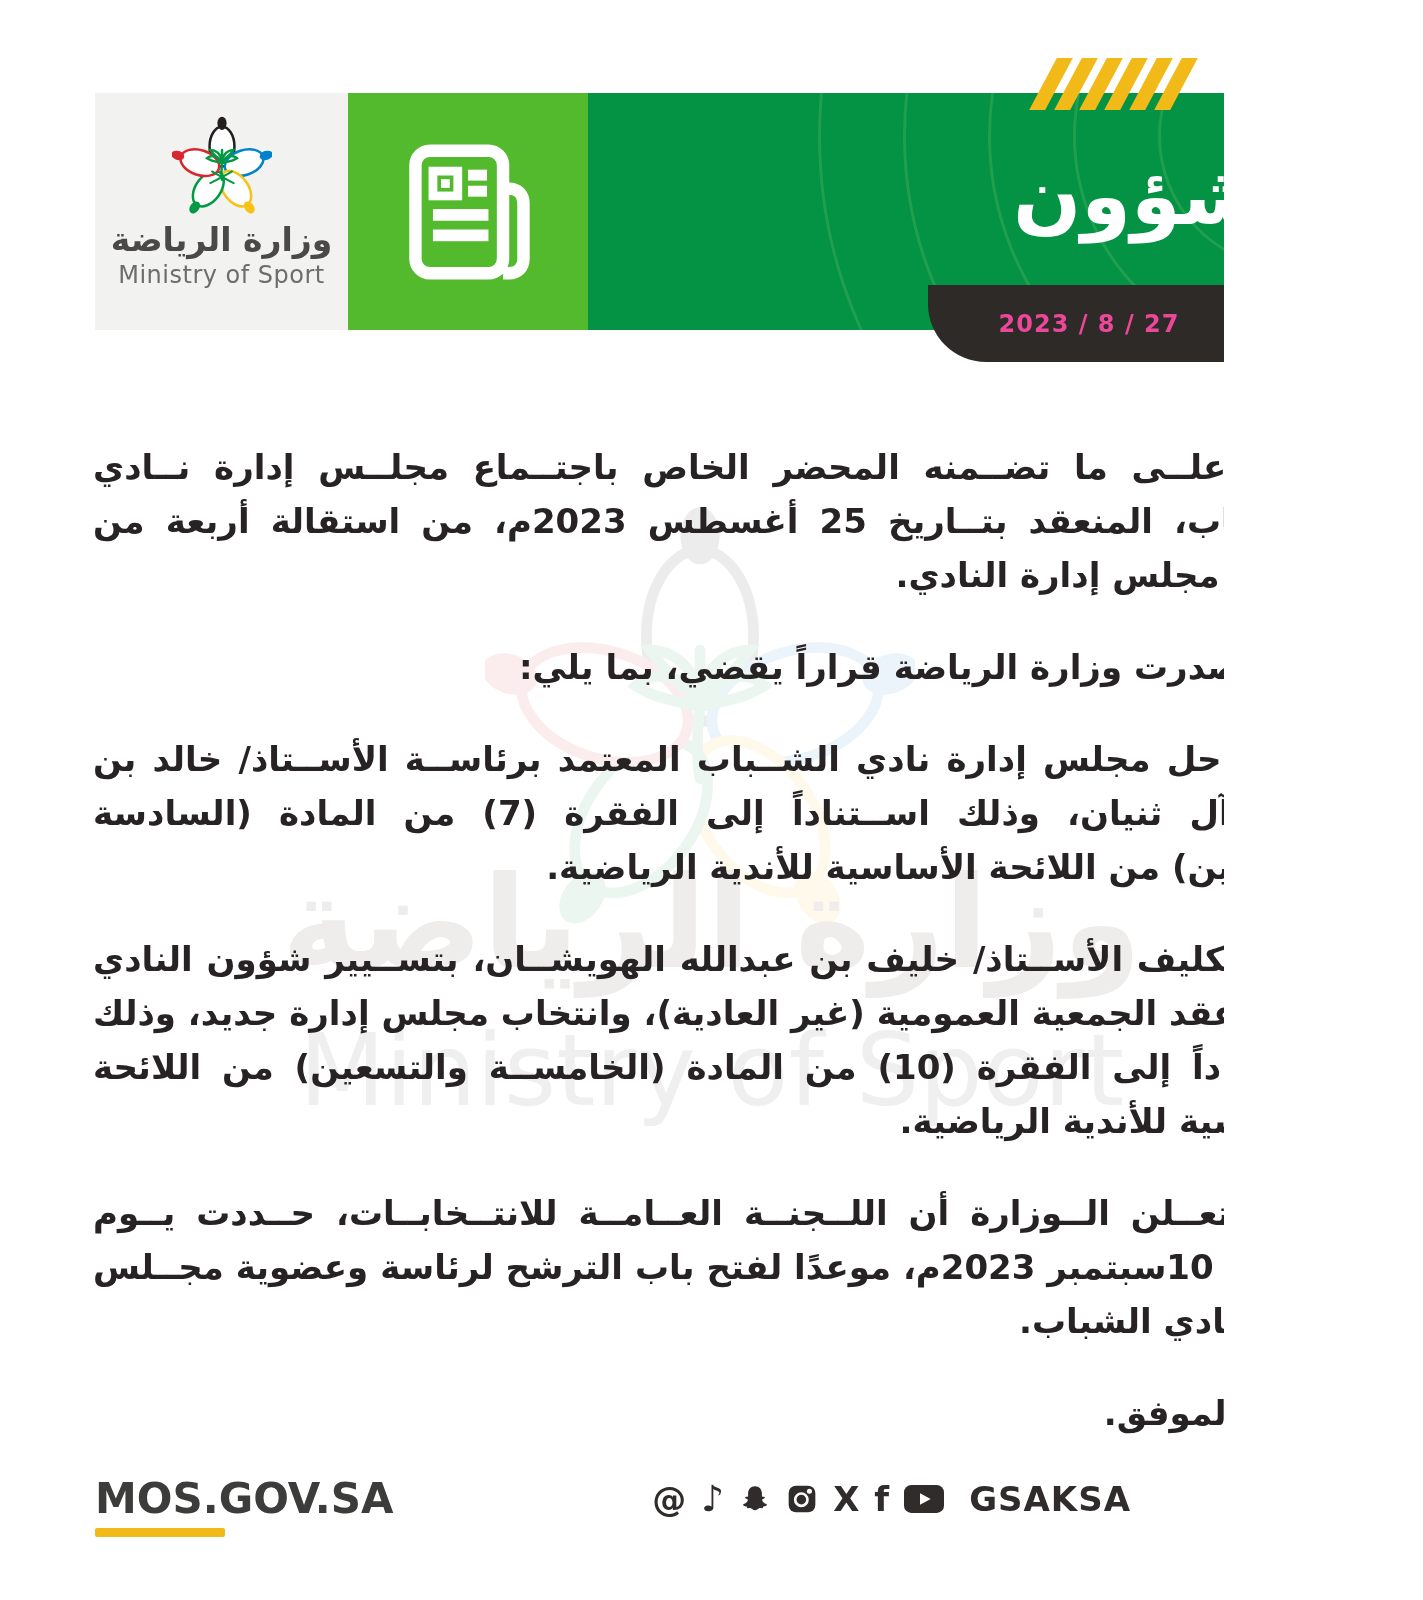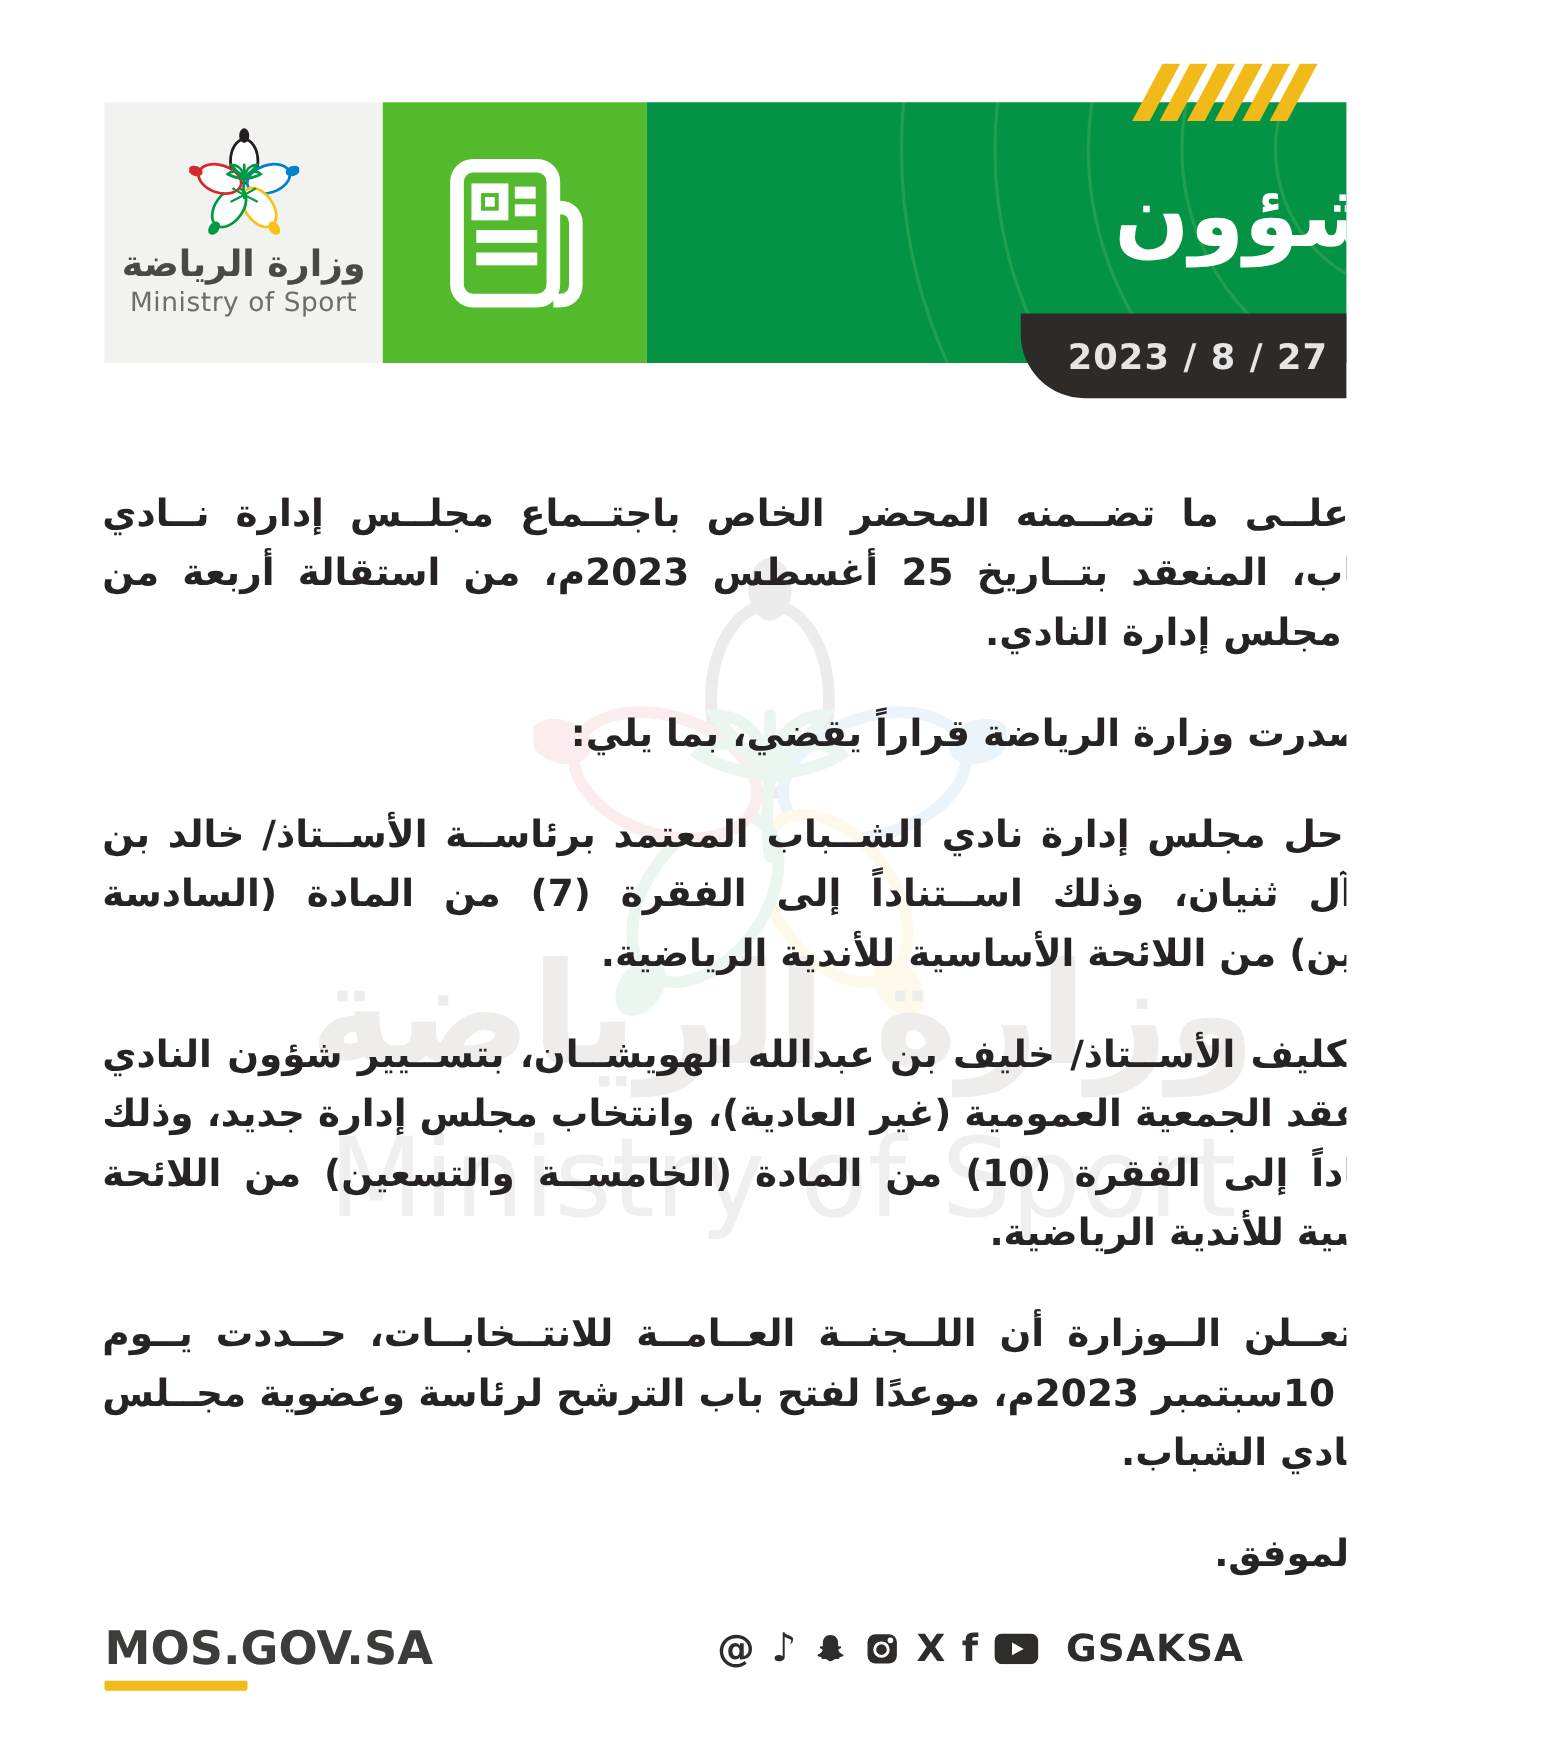--- a/index.html
+++ b/index.html
@@ -21,21 +21,21 @@
                  border-radius:0 0 46px 0;overflow:hidden;}
   .arc{position:absolute;border:3px solid rgba(130,205,120,0.22);border-radius:50%;}
   .statement-title{position:absolute;left:425px;top:48px;width:170px;text-align:center;
                    color:#ffffff;font-size:80px;font-weight:700;line-height:1.4;}
 
   .stripes{position:absolute;left:1043px;top:58px;display:flex;gap:9px;z-index:6;}
   .stripe{width:16px;height:52px;background:#F2BA19;transform:skewX(-28deg);}
 
   .date-box{position:absolute;left:928px;top:285px;width:322px;height:77px;background:#2D2A28;
             border-radius:0 0 0 58px;display:flex;align-items:center;justify-content:center;z-index:5;}
-  .date-text{color:#e5e5e5;font-size:32px;font-weight:700;direction:ltr;letter-spacing:1px;}
+  .date-text{color:#ec4899;font-size:24px;font-weight:700;direction:ltr;letter-spacing:1px;}
 
   
   .wm-logo{position:absolute;left:485px;top:500px;opacity:0.08;z-index:0;}
   .wm-ar{position:absolute;left:0;top:848px;width:1423px;text-align:center;font-size:128px;
          font-weight:700;color:#EFEDEC;z-index:0;direction:rtl;}
   .wm-en{position:absolute;left:0;top:1012px;width:1423px;text-align:center;font-size:100px;
          font-weight:400;color:#F0EFEF;z-index:0;}
 
   
   .body-text{position:absolute;left:93px;top:440px;width:1237px;direction:rtl;z-index:2;

